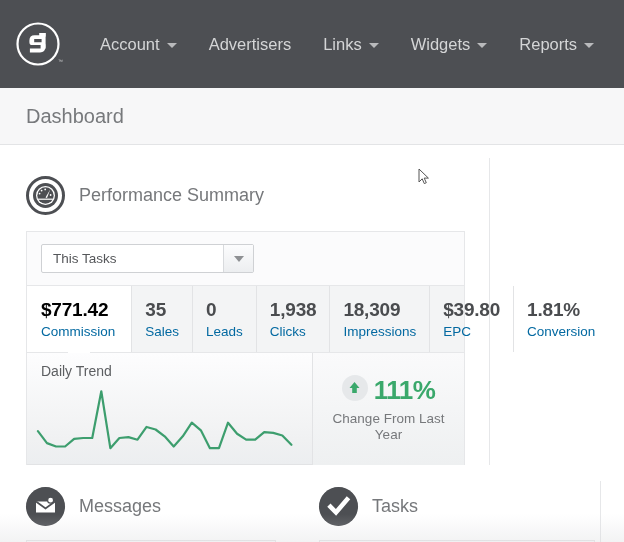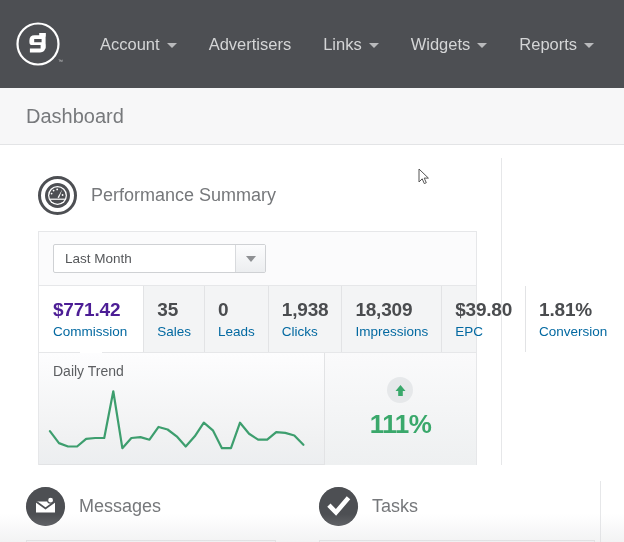--- a/index.html
+++ b/index.html
@@ -79,21 +79,21 @@
 
   
   .content {
     background: #ffffff;
     padding: 0;
     position: relative;
     height: 417px;
   }
   .card {
     position: absolute;
-    left: 12px; top: 13px;
+    left: 0; top: 13px;
     width: 490px;
     background: #ffffff;
     border-right: 1px solid #e6e7e9;
     padding: 0 0 0 0;
   }
 
   
   .section-head {
     display: flex;
     align-items: center;
@@ -179,21 +179,21 @@
     padding-left: 14px;
     padding-right: 16px;
   }
   .stat-value {
     font-size: 19px;
     color: #4a4c4f;
     font-weight: 700;
     line-height: 1.25;
     letter-spacing: -0.2px;
   }
-  .stat.selected .stat-value { color: #4c1d95; }
+  .stat.selected .stat-value { color: #000000; }
   .stat-label {
     font-size: 13.5px;
     color: #0369a1;
     margin-top: 2px;
     white-space: nowrap;
   }
   .notch {
     position: absolute;
     left: 50%;
     bottom: -11px;
@@ -240,23 +240,21 @@
     background: linear-gradient(#fafafb 0%, #eef0f1 100%);
     border-left: 1px solid #e2e3e5;
     display: flex;
     flex-direction: column;
     align-items: center;
     justify-content: center;
     padding: 6px 8px;
   }
   .change-top {
     display: flex;
-    align-items: center;
     gap: 6px;
-    flex-direction: column;
   }
   .arrow-circle {
     width: 26px; height: 26px;
     border-radius: 50%;
     background: #e6e8ea;
     display: flex; align-items: center; justify-content: center;
   }
   .change-pct {
     font-size: 26px;
     color: #3aa86b;
@@ -389,21 +387,21 @@
           <circle cx="24.6" cy="19.0" r="0.9" fill="#ffffff"></circle>
         </svg>
       </span>
       <span class="section-title">Performance Summary</span>
     </div>
 
     <div class="perf-panel">
 
       <div class="filter-row">
         <div class="select">
-          <span class="select-label">Last Month</span>
+          <span class="select-label">This Tasks</span>
           <span class="select-arrow">
               <i></i>
             </span>
         </div>
       </div>
 
       <div class="stats">
 
         <div class="stat selected">
           <div class="stat-value">$771.42</div>
@@ -452,20 +450,21 @@
 
         <div class="change-box">
           <div class="change-top">
             <span class="arrow-circle">
               <svg width="15" height="15" viewBox="0 0 15 15">
                 <path d="M7.5 2 L12.5 8 L9.8 8 L9.8 13 L5.2 13 L5.2 8 L2.5 8 Z" fill="#3aa86b"></path>
               </svg>
             </span>
             <span class="change-pct">111%</span>
           </div>
+          <div class="change-sub">Change From Last Year</div>
         </div>
       </div>
 
     </div>
   </div>
 
   <div class="bottom-row">
 
     <div class="bottom-col">
       <div class="section-head" style="padding-left:0;padding-top:6px;padding-bottom:14px;">

